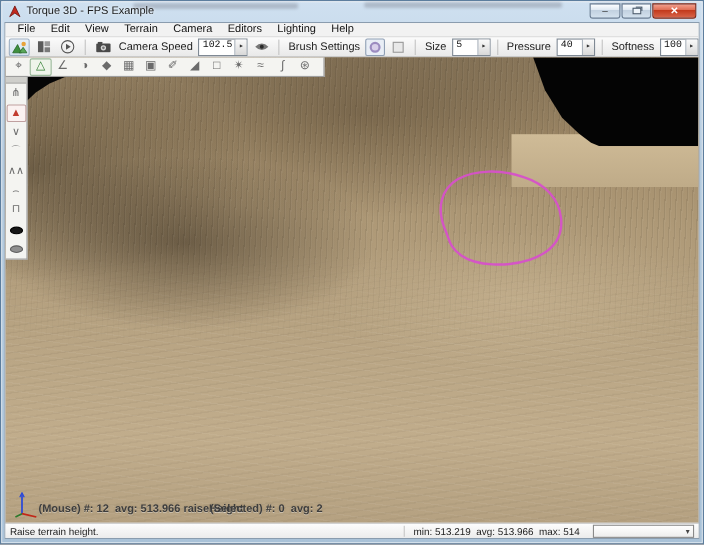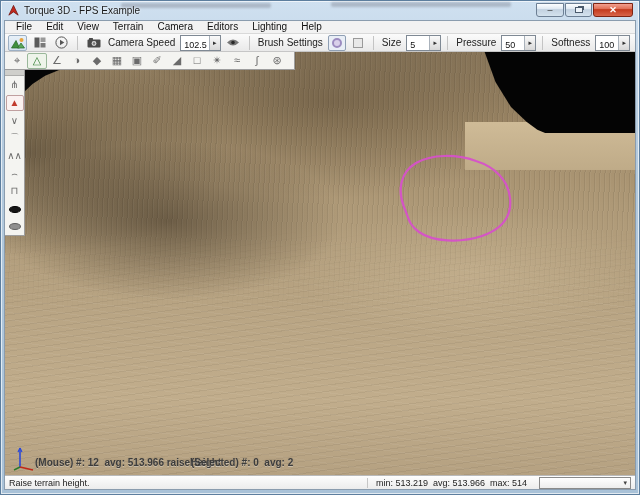--- a/index.html
+++ b/index.html
@@ -21,21 +21,21 @@
 
   
   .client{position:absolute;left:3px;right:3px;top:19px;bottom:4px;background:#f0f0f0;border:1px solid #8a9cae;display:flex;flex-direction:column;}
   .menubar{height:13px;background:#f2f2f2;border-bottom:1px solid #d9d9d9;display:flex;align-items:center;padding-left:4px;flex:0 0 auto;}
   .menubar .mitem{font-size:10px;color:#111;padding:0 7px;line-height:12px;cursor:default;}
   .toolbar1{height:18px;background:linear-gradient(180deg,#fbfbfb,#e9e9e9);border-bottom:1px solid #c6c6c6;display:flex;align-items:center;padding:0 3px;gap:3px;flex:0 0 auto;white-space:nowrap;}
   .tsep{width:1px;height:14px;background:#c4c4c4;margin:0 3px;flex:0 0 auto;}
   .tbtn{width:19px;height:16px;border:1px solid transparent;border-radius:2px;display:flex;align-items:center;justify-content:center;flex:0 0 auto;}
   .tbtn.sel{border-color:#9db0c4;background:linear-gradient(180deg,#e7f0f8,#d3e2f0);}
   .tlabel{font-size:10px;color:#222;margin:0 2px;}
-  .field{display:inline-flex;align-items:flex-end;height:16px;border:1px solid #7f8994;background:#fff;font-size:9px;color:#111;flex:0 0 auto;}
+  .field{display:inline-flex;align-items:flex-start;height:16px;border:1px solid #7f8994;background:#fff;font-size:9px;color:#111;flex:0 0 auto;font-family:Liberation Mono, monospace;}
   .field .val{padding:0 2px 0 3px;min-width:22px;}
   .field .spin{width:11px;height:100%;border-left:1px solid #aab2bb;background:linear-gradient(180deg,#fafafa,#d8d8d8);display:flex;align-items:center;justify-content:center;font-size:7px;color:#333;}
   .brushbtn{width:18px;height:16px;border:1px solid transparent;border-radius:2px;display:flex;align-items:center;justify-content:center;flex:0 0 auto;}
   .brushbtn.sel{border-color:#8f9fb4;background:#e9eef6;}
   .brush-circle{width:10px;height:10px;border-radius:50%;border:2px solid #9c8cc0;background:#d9d0ea;}
   .brush-square{width:10px;height:10px;border:1px solid #9a9a9a;background:#e8e8e8;}
 
   
   .viewport{position:relative;flex:1 1 auto;overflow:hidden;background:
     radial-gradient(38% 26% at 26% 40%, rgba(28,19,9,.45), rgba(28,19,9,0) 72%),
@@ -177,21 +177,21 @@
       <span class="tlabel">Size</span>
       <span class="field">
         <span class="val">5</span>
         <span class="spin">
             <span>▸</span>
           </span>
       </span>
       <div class="tsep"></div>
       <span class="tlabel">Pressure</span>
       <span class="field">
-        <span class="val">50</span>
+        <span class="val">40</span>
         <span class="spin">
             <span>▸</span>
           </span>
       </span>
       <div class="tsep"></div>
       <span class="tlabel">Softness</span>
       <span class="field">
         <span class="val">100</span>
         <span class="spin">
             <span>▸</span>

